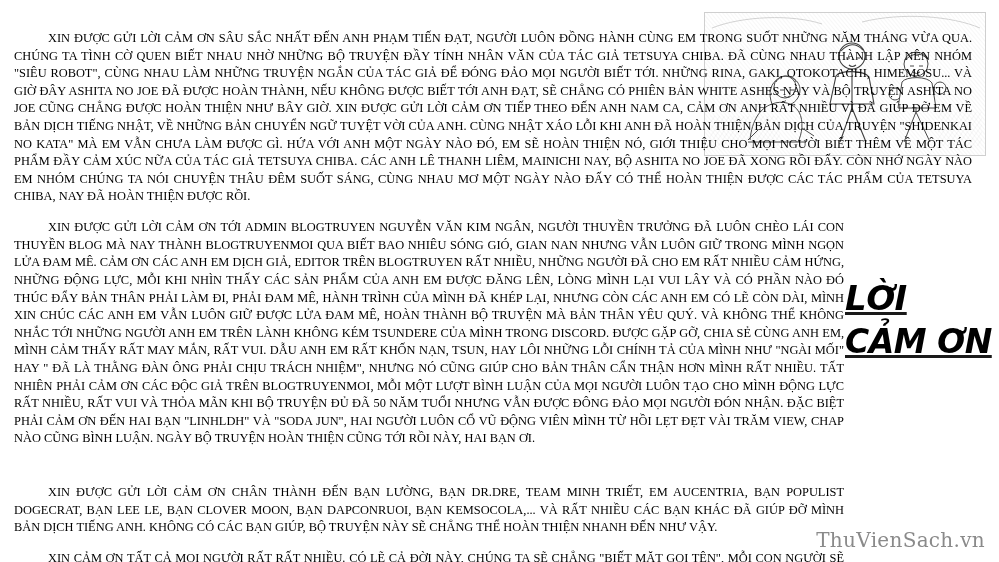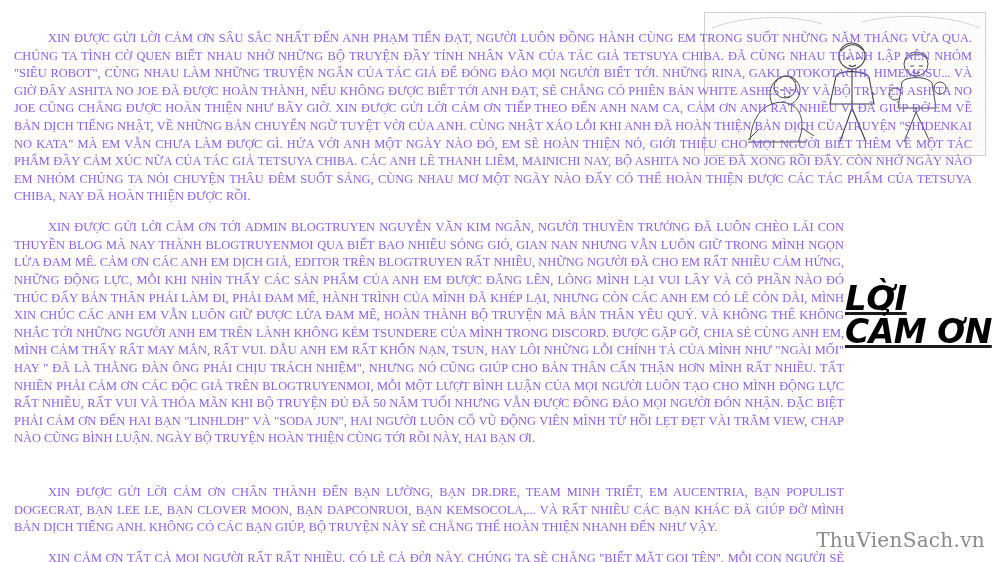--- a/index.html
+++ b/index.html
@@ -46,37 +46,37 @@
     font-family: "DejaVu Sans", sans-serif;
     font-weight: bold;
     font-style: italic;
     font-size: 34px;
     letter-spacing: -0.5px;
     color: #000000;
     white-space: nowrap;
   }
   .heading-line.l2 {
     font-size: 33px;
-    margin-top: 2px;
+    margin-top: 12px;
   }
 
   
   .body-text {
     position: absolute;
     left: 14px;
     top: 30px;
     width: 960px;
   }
   .para {
     font-size: 12.4px;
     line-height: 1.42;
     text-align: justify;
     margin: 0 0 13px 0;
     text-indent: 34px;
-    color: #8b5cf6;
+    color: #000000;
   }
   .para.p1 { width: 958px; }
   .para.p2 { width: 830px; margin-top: 8px; }
   .para.p3 { width: 830px; margin-top: 36px; }
   .para.p4 { width: 830px; }
 
   
   .watermark {
     position: absolute;
     right: 14px;

